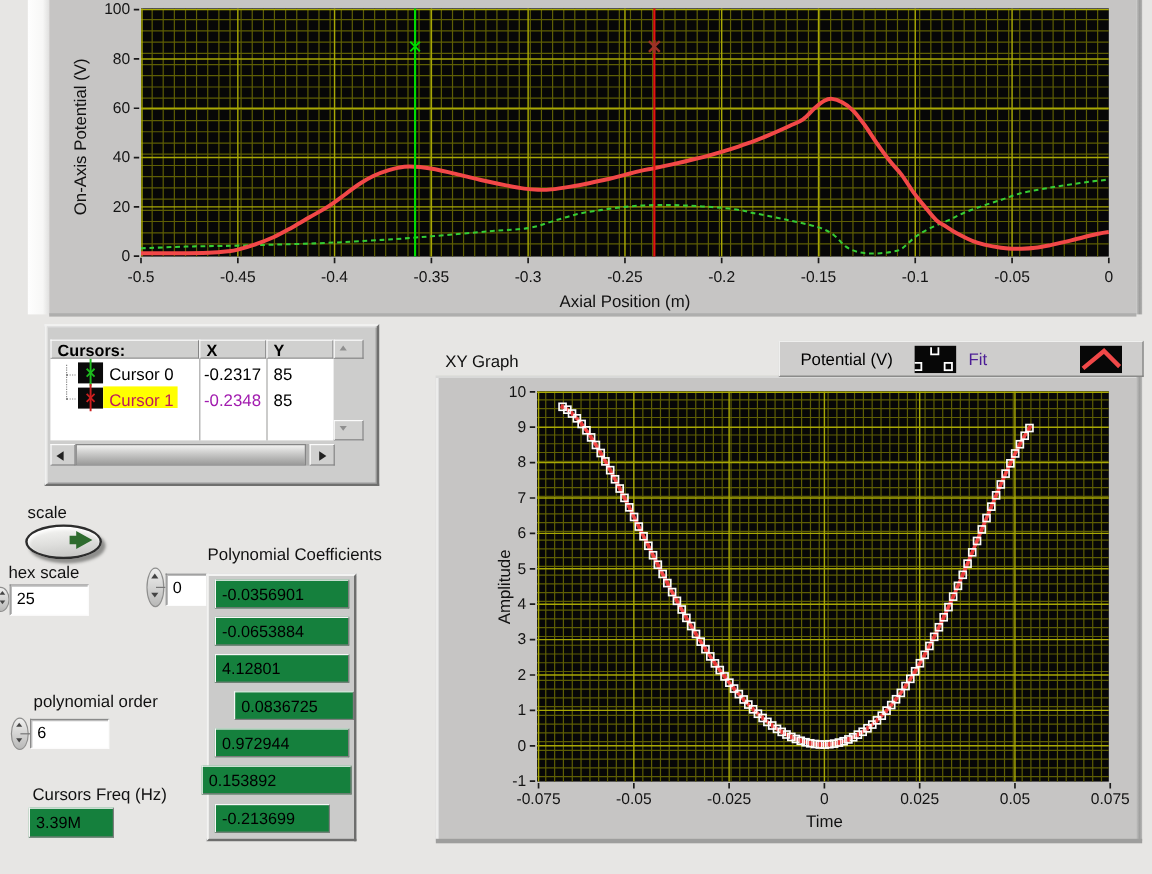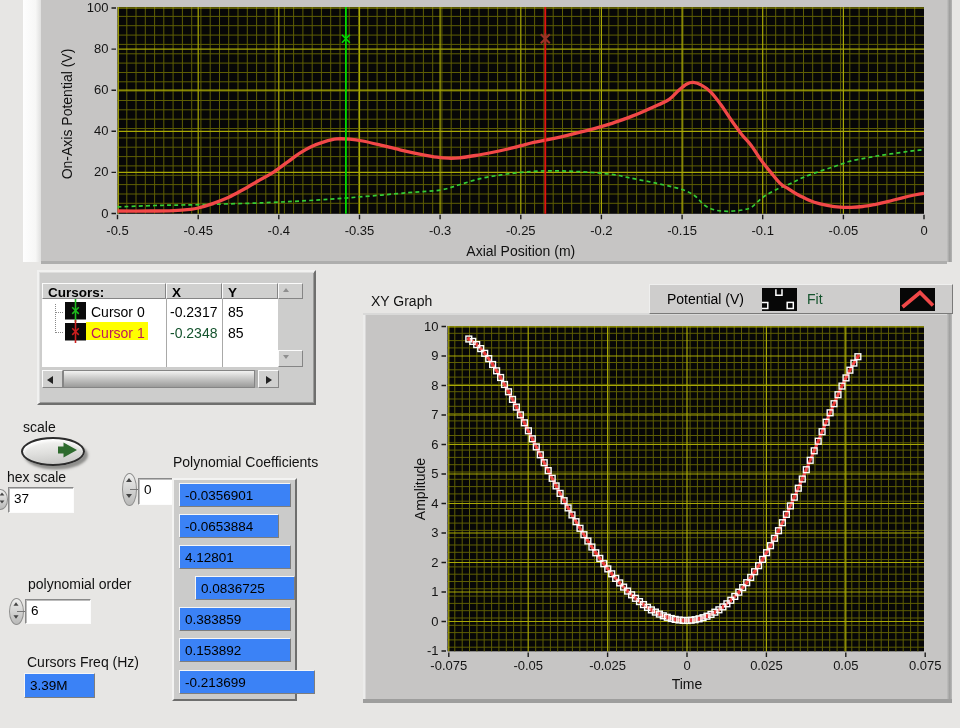--- a/index.html
+++ b/index.html
@@ -7,21 +7,21 @@
 .tick{font-size:13px;fill:#141414}
 .axname{font-size:14px;fill:#111}
 .lbl{position:absolute;font-size:14px;color:#111;white-space:nowrap}
 .cell{position:absolute;box-sizing:border-box;border-top:1.5px solid #fbfbfb;border-left:1.5px solid #fbfbfb;
 border-bottom:1.5px solid #858585;border-right:1.5px solid #858585;background:#d0d0cf;
 font-size:13.5px;font-weight:bold;color:#000;padding-left:5px}
 .numc{position:absolute;box-sizing:border-box;background:#fff;
 border-top:1.5px solid #8a8a8a;border-left:1.5px solid #8a8a8a;
 border-bottom:1.5px solid #fcfcfc;border-right:1.5px solid #fcfcfc;
 box-shadow:inset 1px 1px 0 #bcbcbc;font-size:13.5px;color:#000;padding:3px 0 0 5px}
-.numi{position:absolute;box-sizing:border-box;background:#3b82f6;
+.numi{position:absolute;box-sizing:border-box;background:#15803d;
 border-top:1.5px solid #f6f6f6;border-left:1.5px solid #f6f6f6;
 border-bottom:1.5px solid #7d7d7d;border-right:1.5px solid #7d7d7d;
 font-size:13.5px;color:#000;padding:3.5px 0 0 5px}
 .spin{position:absolute;box-sizing:border-box;border-radius:50%;
 background:linear-gradient(#efefee,#b9b9b8);border:1px solid #8e8e8d}
 .tri-u{position:absolute;width:0;height:0;border-left:3.5px solid transparent;
 border-right:3.5px solid transparent;border-bottom:4.5px solid #555}
 .tri-d{position:absolute;width:0;height:0;border-left:3.5px solid transparent;
 border-right:3.5px solid transparent;border-top:4.5px solid #555}
 </style></head><body>
@@ -291,21 +291,21 @@
   <div class="abs" style="left:131px;top:32px;font-size:14px;color:#000">-0.2317</div>
   <div class="abs" style="left:189px;top:32px;font-size:14px;color:#000">85</div>
 
   <svg class="abs" style="left:26px;top:47.5px" width="21" height="23">
       <rect x="0" y="3" width="21" height="17.5" fill="#0a0a0a"></rect>
       <path d="M10.5 0V23" stroke="#cc1f1f" stroke-width="1.6"></path>
       <path d="M7.2 8.3l6.6 6.6M7.2 14.9l6.6-6.6" stroke="#cc1f1f" stroke-width="1.5"></path>
     </svg>
   <div class="abs" style="left:47px;top:49.5px;width:62px;height:18.5px;background:#ffff00"></div>
   <div class="abs" style="left:52px;top:52.5px;font-size:14px;color:#be185d">Cursor 1</div>
-  <div class="abs" style="left:131px;top:53px;font-size:14px;color:#14532d">-0.2348</div>
+  <div class="abs" style="left:131px;top:53px;font-size:14px;color:#a21caf">-0.2348</div>
   <div class="abs" style="left:189px;top:53px;font-size:14px;color:#000">85</div>
 
   <div class="cell" style="left:239px;top:78px;width:25px;height:17px"></div>
   <div class="abs" style="left:244px;top:83px">
       <div class="tri-d" style="border-top-color:#8f8f8f"></div>
     </div>
 
   <div class="cell" style="left:3px;top:98px;width:21px;height:18px"></div>
   <div class="abs" style="left:8px;top:103.5px">
       <div style="width:0;height:0;border-top:4px solid transparent;border-bottom:4px solid transparent;border-right:6px solid #222"></div>
@@ -327,43 +327,43 @@
   </svg>
 
 <div class="lbl" style="left:7px;top:469px">hex scale</div>
 <div class="spin" style="left:-7px;top:489px;width:15px;height:21px"></div>
 <div class="abs" style="left:-1px;top:492px">
     <div class="tri-u" style="border-bottom-color:#444;transform:scale(0.8)"></div>
   </div>
 <div class="abs" style="left:-1px;top:500px">
     <div class="tri-d" style="border-top-color:#444;transform:scale(0.8)"></div>
   </div>
-<div class="numc" style="left:8px;top:487px;width:66px;height:26px">37</div>
+<div class="numc" style="left:8px;top:487px;width:66px;height:26px">25</div>
 
 <div class="spin" style="left:122px;top:473px;width:15px;height:33px"></div>
 <div class="abs" style="left:126px;top:478px">
     <div class="tri-u" style="border-bottom-color:#444"></div>
   </div>
 <div class="abs" style="left:129.5px;top:489px;width:8px;height:1px;background:#777"></div>
 <div class="abs" style="left:126px;top:494px">
     <div class="tri-d" style="border-top-color:#444"></div>
   </div>
 <div class="numc" style="left:138px;top:478px;width:35px;height:27px">0</div>
 
 <div class="lbl" style="left:173px;top:454px">Polynomial Coefficients</div>
 <div class="abs" style="left:172px;top:478px;width:125px;height:223px;box-sizing:border-box;
 background:#cbcbca;border-top:2px solid #f3f3f2;border-left:2px solid #f3f3f2;
 border-bottom:2px solid #6e6e6d;border-right:2px solid #6e6e6d"></div>
 <div class="numi" style="left:179px;top:483px;width:112px;height:24px">-0.0356901</div>
-<div class="numi" style="left:179px;top:514px;width:100px;height:24px">-0.0653884</div>
+<div class="numi" style="left:179px;top:514px;width:112px;height:24px">-0.0653884</div>
 <div class="numi" style="left:179px;top:545px;width:112px;height:24px">4.12801</div>
 <div class="numi" style="left:195px;top:576px;width:100px;height:24px">0.0836725</div>
-<div class="numi" style="left:179px;top:607px;width:112px;height:24px">0.383859</div>
-<div class="numi" style="left:179px;top:638px;width:112px;height:24px">0.153892</div>
-<div class="numi" style="left:179px;top:670px;width:136px;height:24px">-0.213699</div>
+<div class="numi" style="left:179px;top:607px;width:112px;height:24px">0.972944</div>
+<div class="numi" style="left:168px;top:638px;width:125px;height:24px">0.153892</div>
+<div class="numi" style="left:179px;top:670px;width:96px;height:24px">-0.213699</div>
 
 <div class="lbl" style="left:28px;top:576px">polynomial order</div>
 <div class="spin" style="left:9px;top:598px;width:15px;height:27px"></div>
 <div class="abs" style="left:13px;top:602px">
     <div class="tri-u" style="border-bottom-color:#444;transform:scale(0.85)"></div>
   </div>
 <div class="abs" style="left:16.5px;top:611px;width:8px;height:1px;background:#777"></div>
 <div class="abs" style="left:13px;top:615px">
     <div class="tri-d" style="border-top-color:#444;transform:scale(0.85)"></div>
   </div>
@@ -376,17 +376,17 @@
 <div class="abs" style="left:649px;top:284px;width:304px;height:30px;box-sizing:border-box;
 background:#cecdcc;border-top:1.5px solid #efefee;border-left:1.5px solid #efefee;
 border-bottom:1.5px solid #7a7a79;border-right:1.5px solid #7a7a79">
   <div class="abs" style="left:17px;top:6px;font-size:14px;color:#000">Potential (V)</div>
   <svg class="abs" style="left:112px;top:3px" width="35" height="23">
     <rect x="0" y="0" width="35" height="23" fill="#070707"></rect>
     <path d="M13.9 1.3v6h6.1v-6" fill="none" stroke="#fff" stroke-width="1.5"></path>
     <path d="M0 14.4h5.8v6.1H0" fill="none" stroke="#fff" stroke-width="1.5"></path>
     <rect x="25.2" y="14.4" width="6.1" height="6.1" fill="none" stroke="#fff" stroke-width="1.5"></rect>
   </svg>
-  <div class="abs" style="left:157px;top:6px;font-size:14px;color:#14532d">Fit</div>
+  <div class="abs" style="left:157px;top:6px;font-size:14px;color:#4c1d95">Fit</div>
   <svg class="abs" style="left:250px;top:3px" width="35" height="23">
     <rect x="0" y="0" width="35" height="23" fill="#070707"></rect>
     <polyline points="2.5,19 20,4.5 33,17.5" fill="none" stroke="#f04848" stroke-width="3.6"></polyline>
   </svg>
 </div>
 </body></html>

